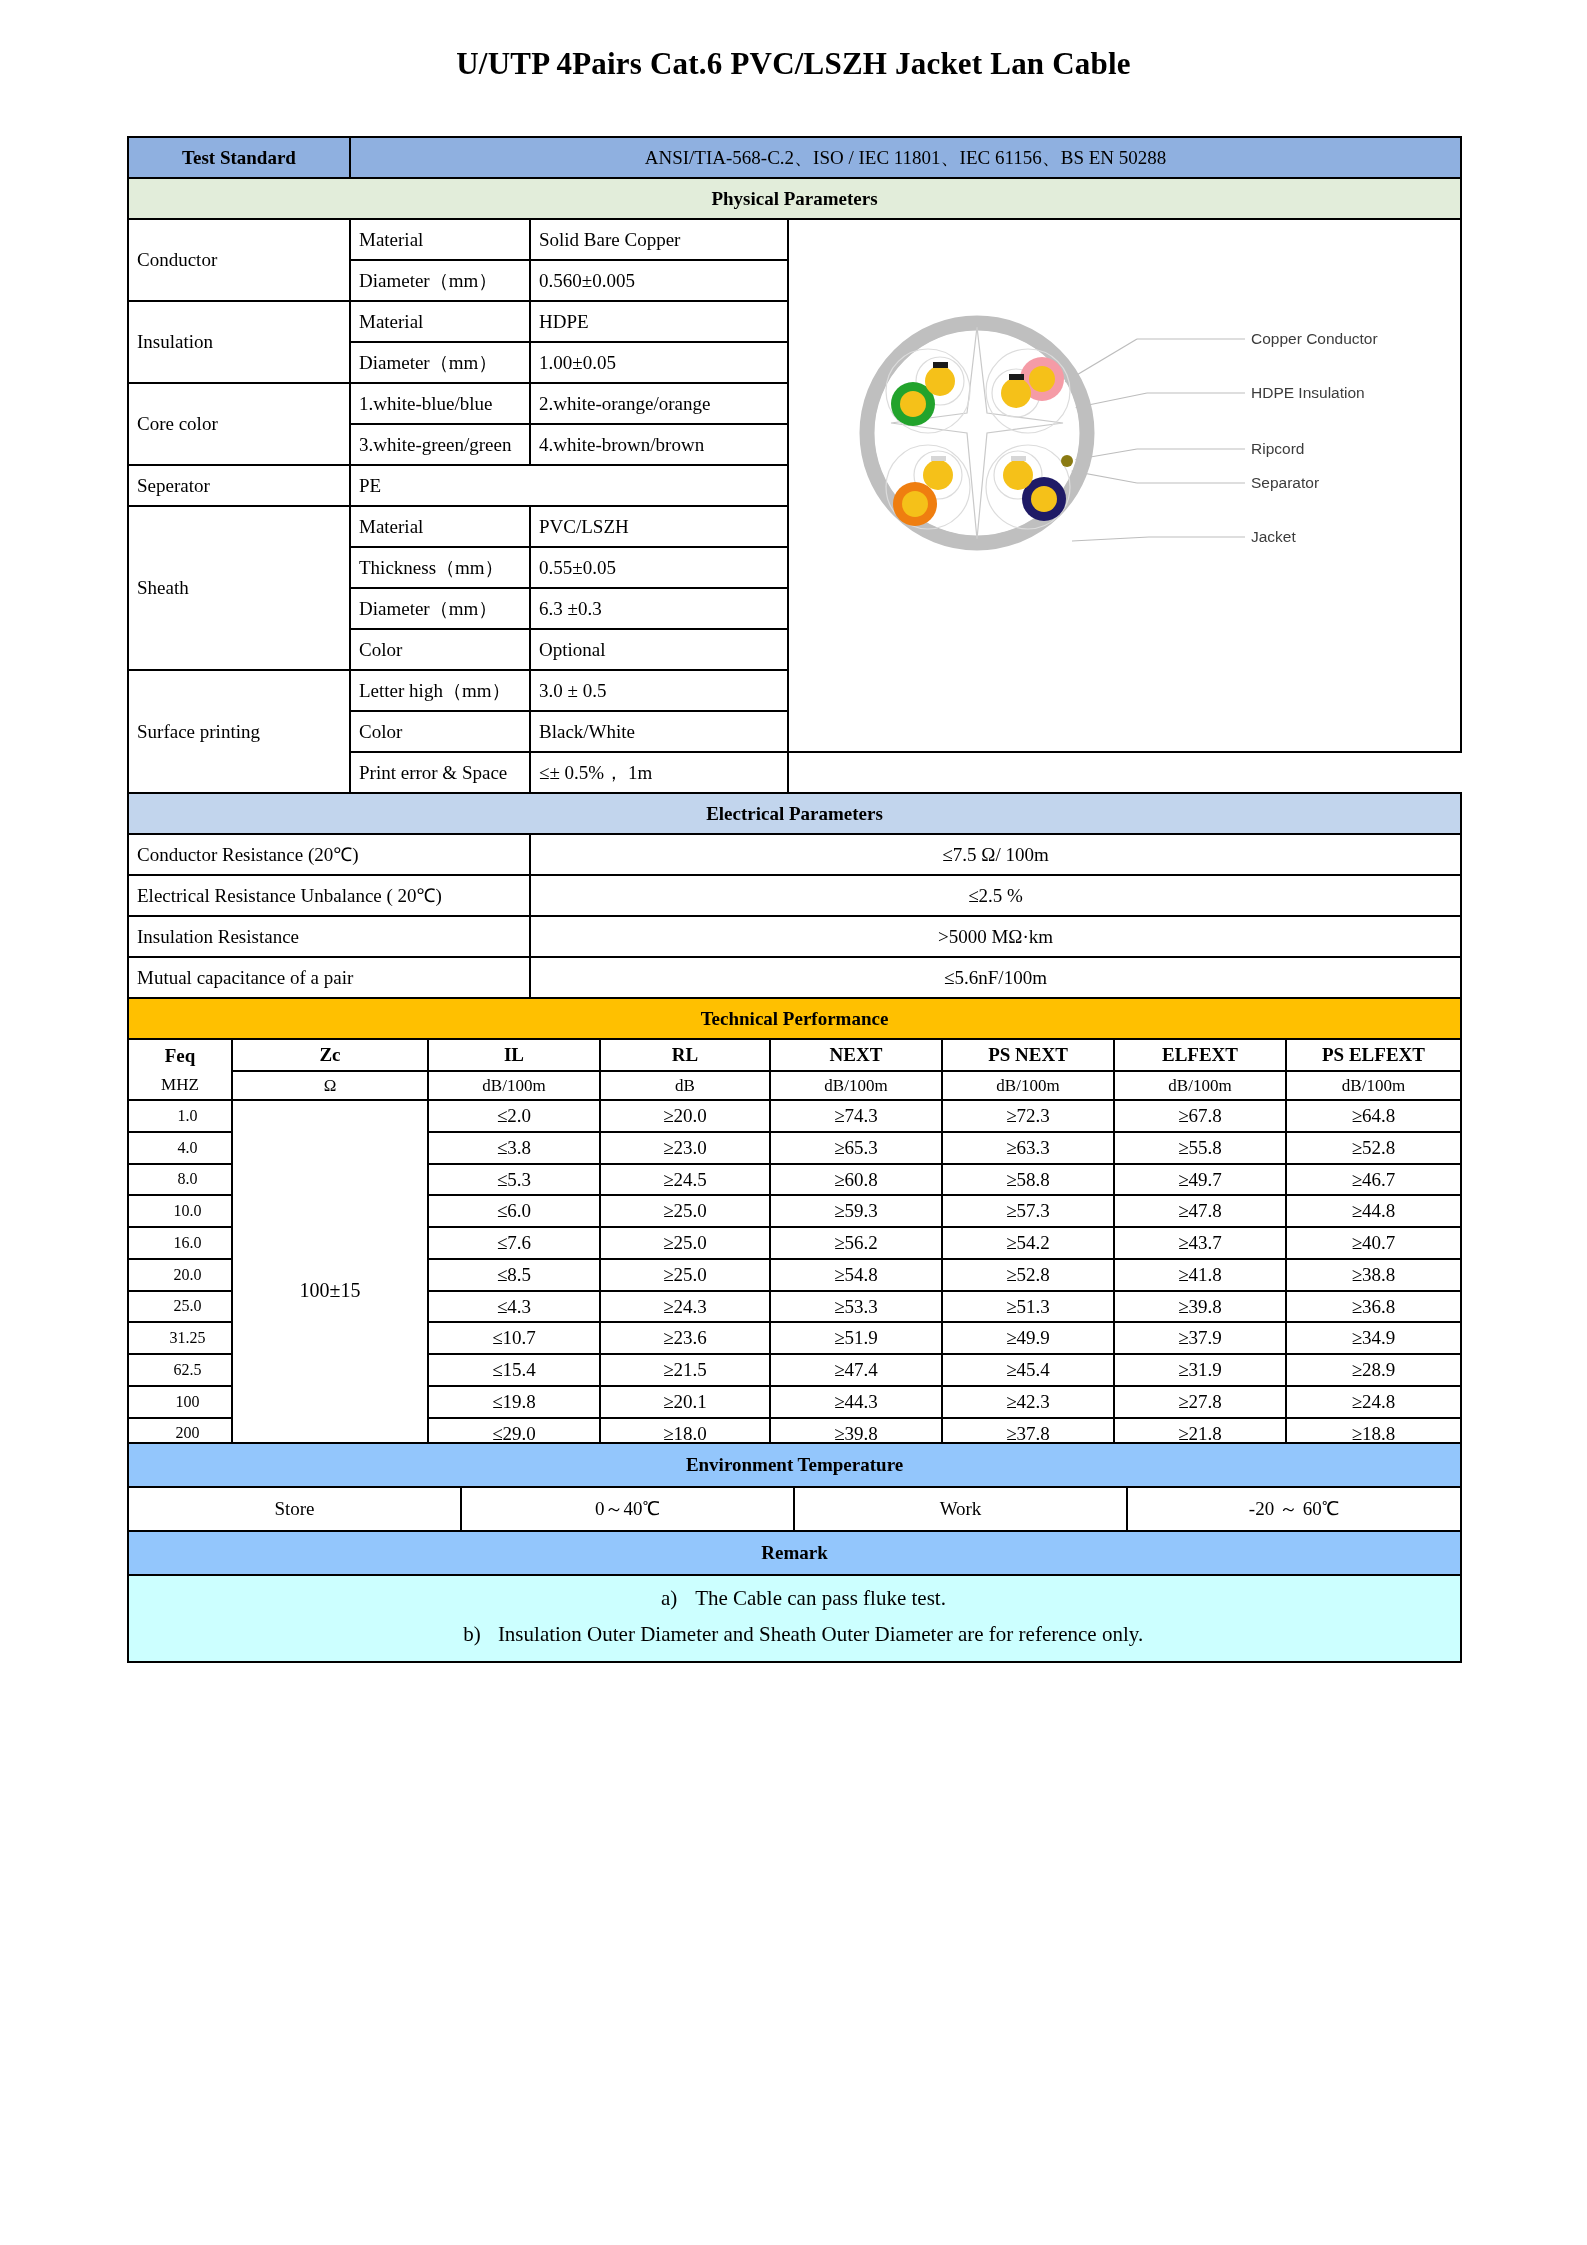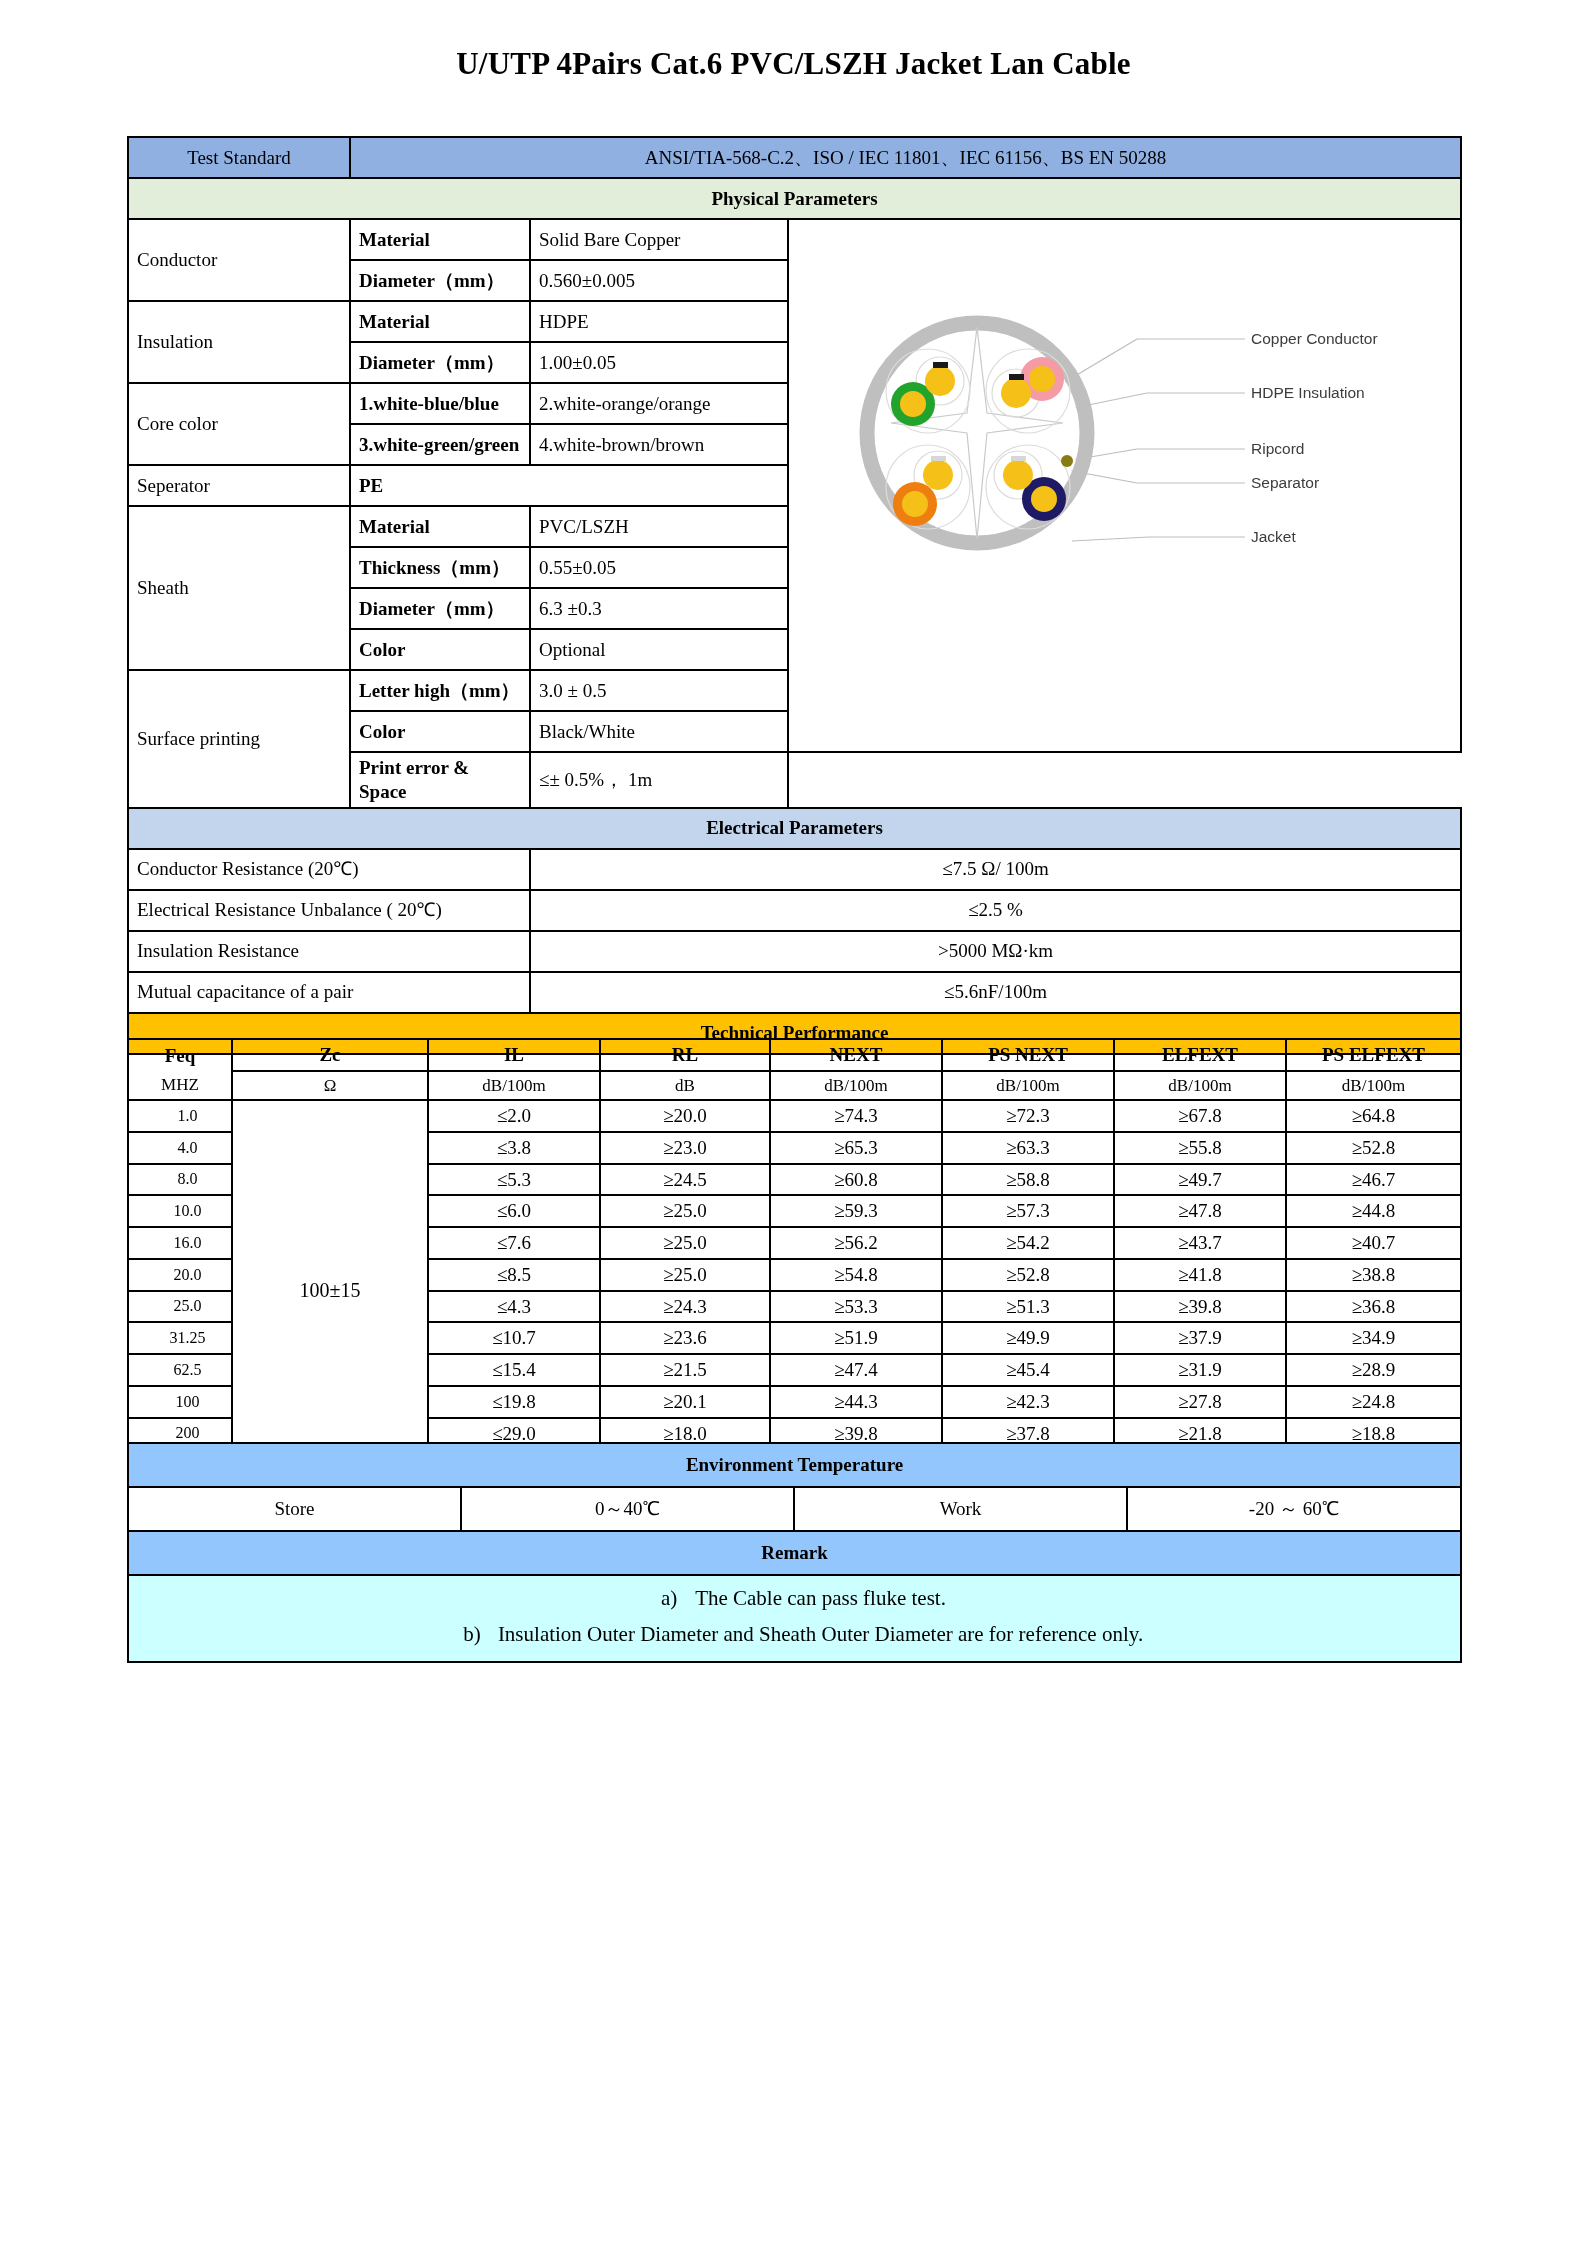--- a/index.html
+++ b/index.html
@@ -55,35 +55,35 @@
     font-weight: bold;
     font-size: 25px;
   }
   .banner-green { background: #e2edda; }
   .banner-blue-light { background: #c2d5ed; }
   .banner-gold { background: #ffc000; }
   .banner-blue-bright { background: #93c6fc; }
 
   .std-head {
     background: #8fb0e0;
-    font-weight: normal;
+    font-weight: bold;
     font-size: 24px;
     text-align: center;
   }
   .std-val {
     background: #8fb0e0;
     font-size: 21px;
     text-align: center;
   }
 
   
   #tbl-physical { top: 136px; }
   #tbl-physical td { height: 33px; }
   .pp-label { font-size: 20px; }
-  .pp-key { font-size: 20px; font-weight: bold; }
+  .pp-key { font-size: 20px; }
   .pp-val { font-size: 20px; }
   .diagram-cell { padding: 0; vertical-align: top; }
   .el-name { font-size: 19px; text-align: left; }
   .el-val { font-size: 20px; text-align: center; }
   .el-name-big { font-size: 22px; }
   .el-val-big { font-size: 22px; }
 
   
   .perf td {
     text-align: center;

